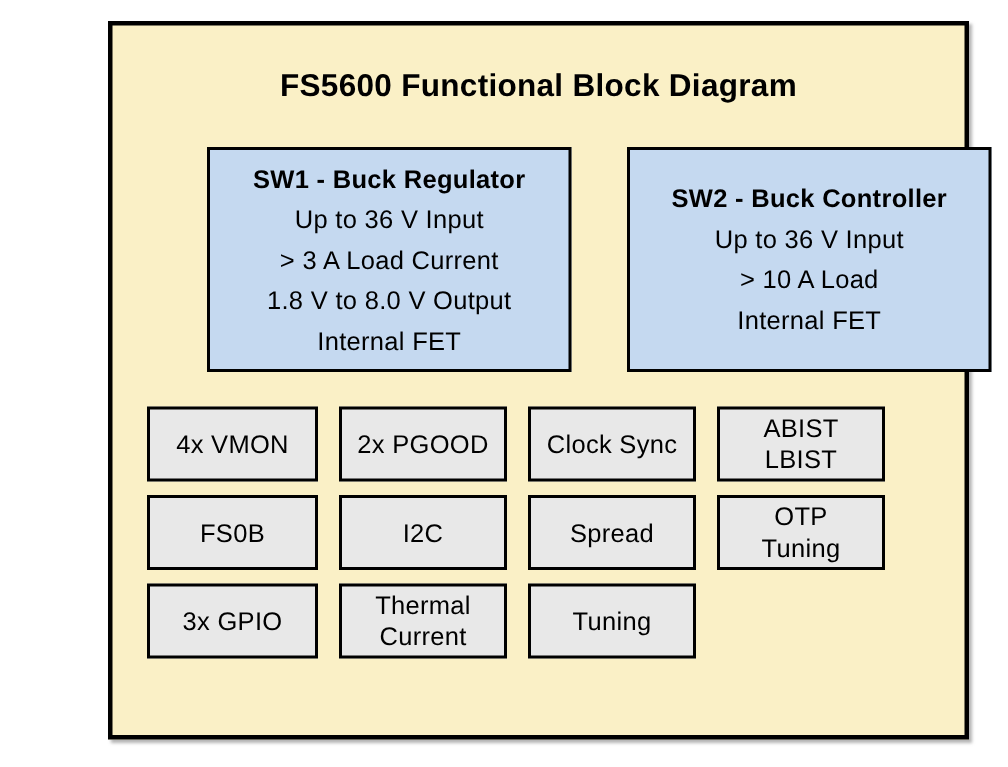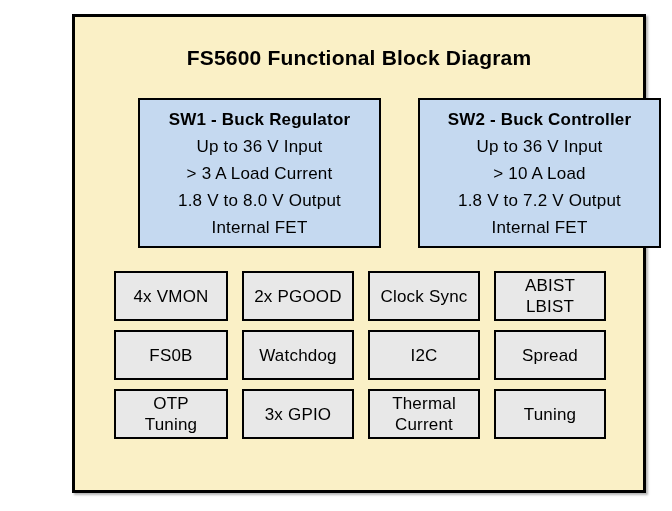--- a/index.html
+++ b/index.html
@@ -53,21 +53,21 @@
     text-align: center;
     font-size: 17px;
     line-height: 27px;
     letter-spacing: 0.2px;
     margin-left: 24px;
   }
   .sw-title { font-weight: bold; }
   .grid {
     position: absolute;
     top: 254px;
-    left: 39px;
+    left: 23px;
     display: grid;
     grid-template-columns: 114px 112px 112px 112px;
     grid-auto-rows: 50px;
     column-gap: 14px;
     row-gap: 9px;
   }
   .feature {
     box-sizing: border-box;
     background: var(--block-gray, #E8E8E8);
     border: 2px solid var(--border-color, #000000);
@@ -96,21 +96,20 @@
           <div>1.8 V to 8.0 V Output</div>
           <div>Internal FET</div>
         </div>
   </div>
 
   <div class="sw-box">
     <div class="sw-title">SW2 - Buck Controller</div>
     <div class="sw-lines">
           <div>Up to 36 V Input</div>
           <div>&gt; 10 A Load</div>
-          <div>1.8 V to 7.2 V Output</div>
           <div>Internal FET</div>
         </div>
   </div>
 </div>
 
   <div class="grid">
   <div class="feature">
         <div>4x VMON</div>
       </div>
 
@@ -124,23 +123,20 @@
 
   <div class="feature">
         <div>ABIST</div>
         <div>LBIST</div>
       </div>
 
   <div class="feature">
         <div>FS0B</div>
       </div>
 
-  <div class="feature">
-        <div>Watchdog</div>
-      </div>
 
   <div class="feature">
         <div>I2C</div>
       </div>
 
   <div class="feature">
         <div>Spread</div>
       </div>
 
   <div class="feature">

